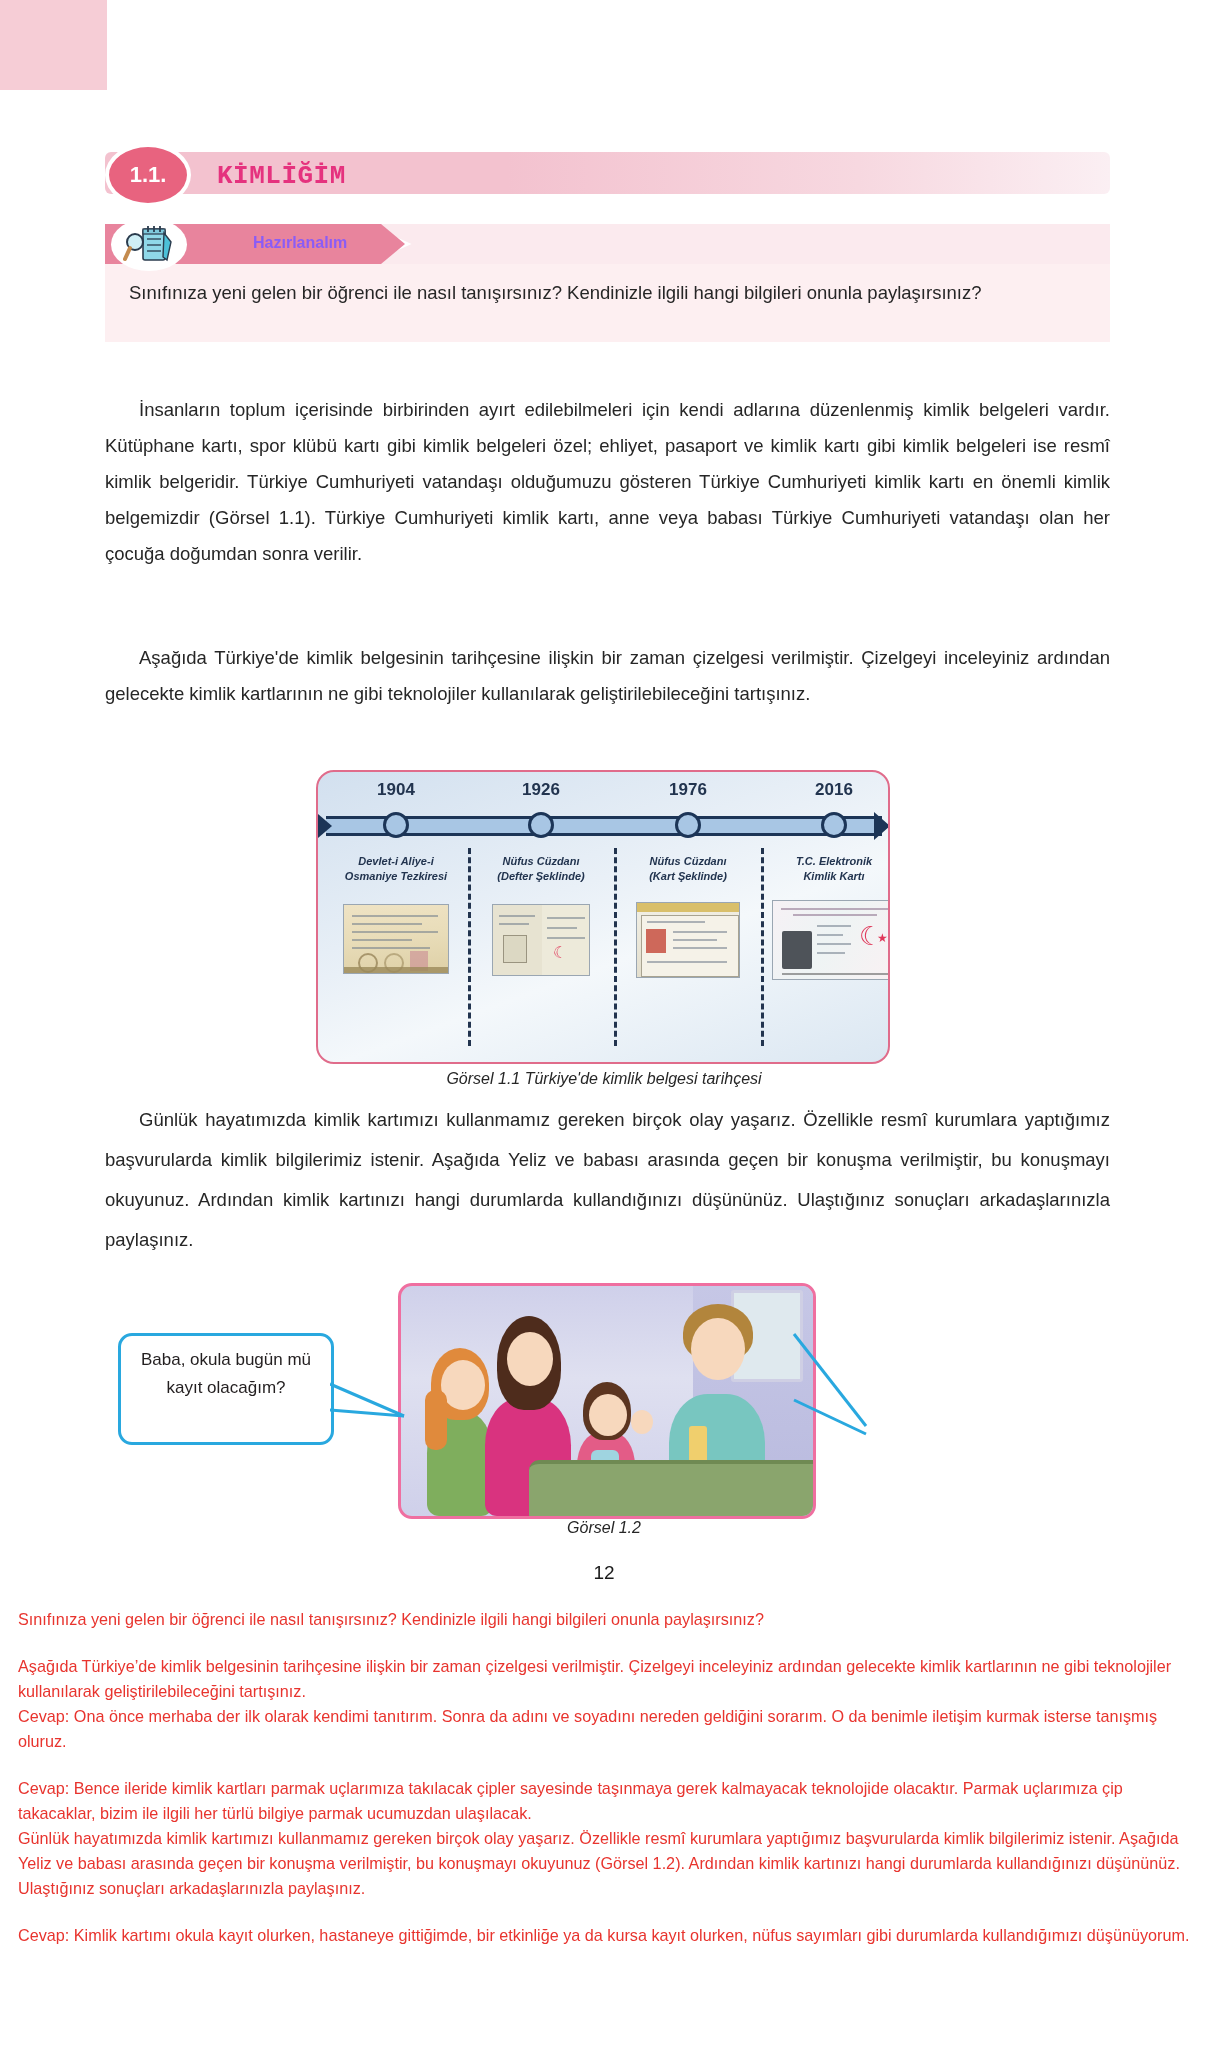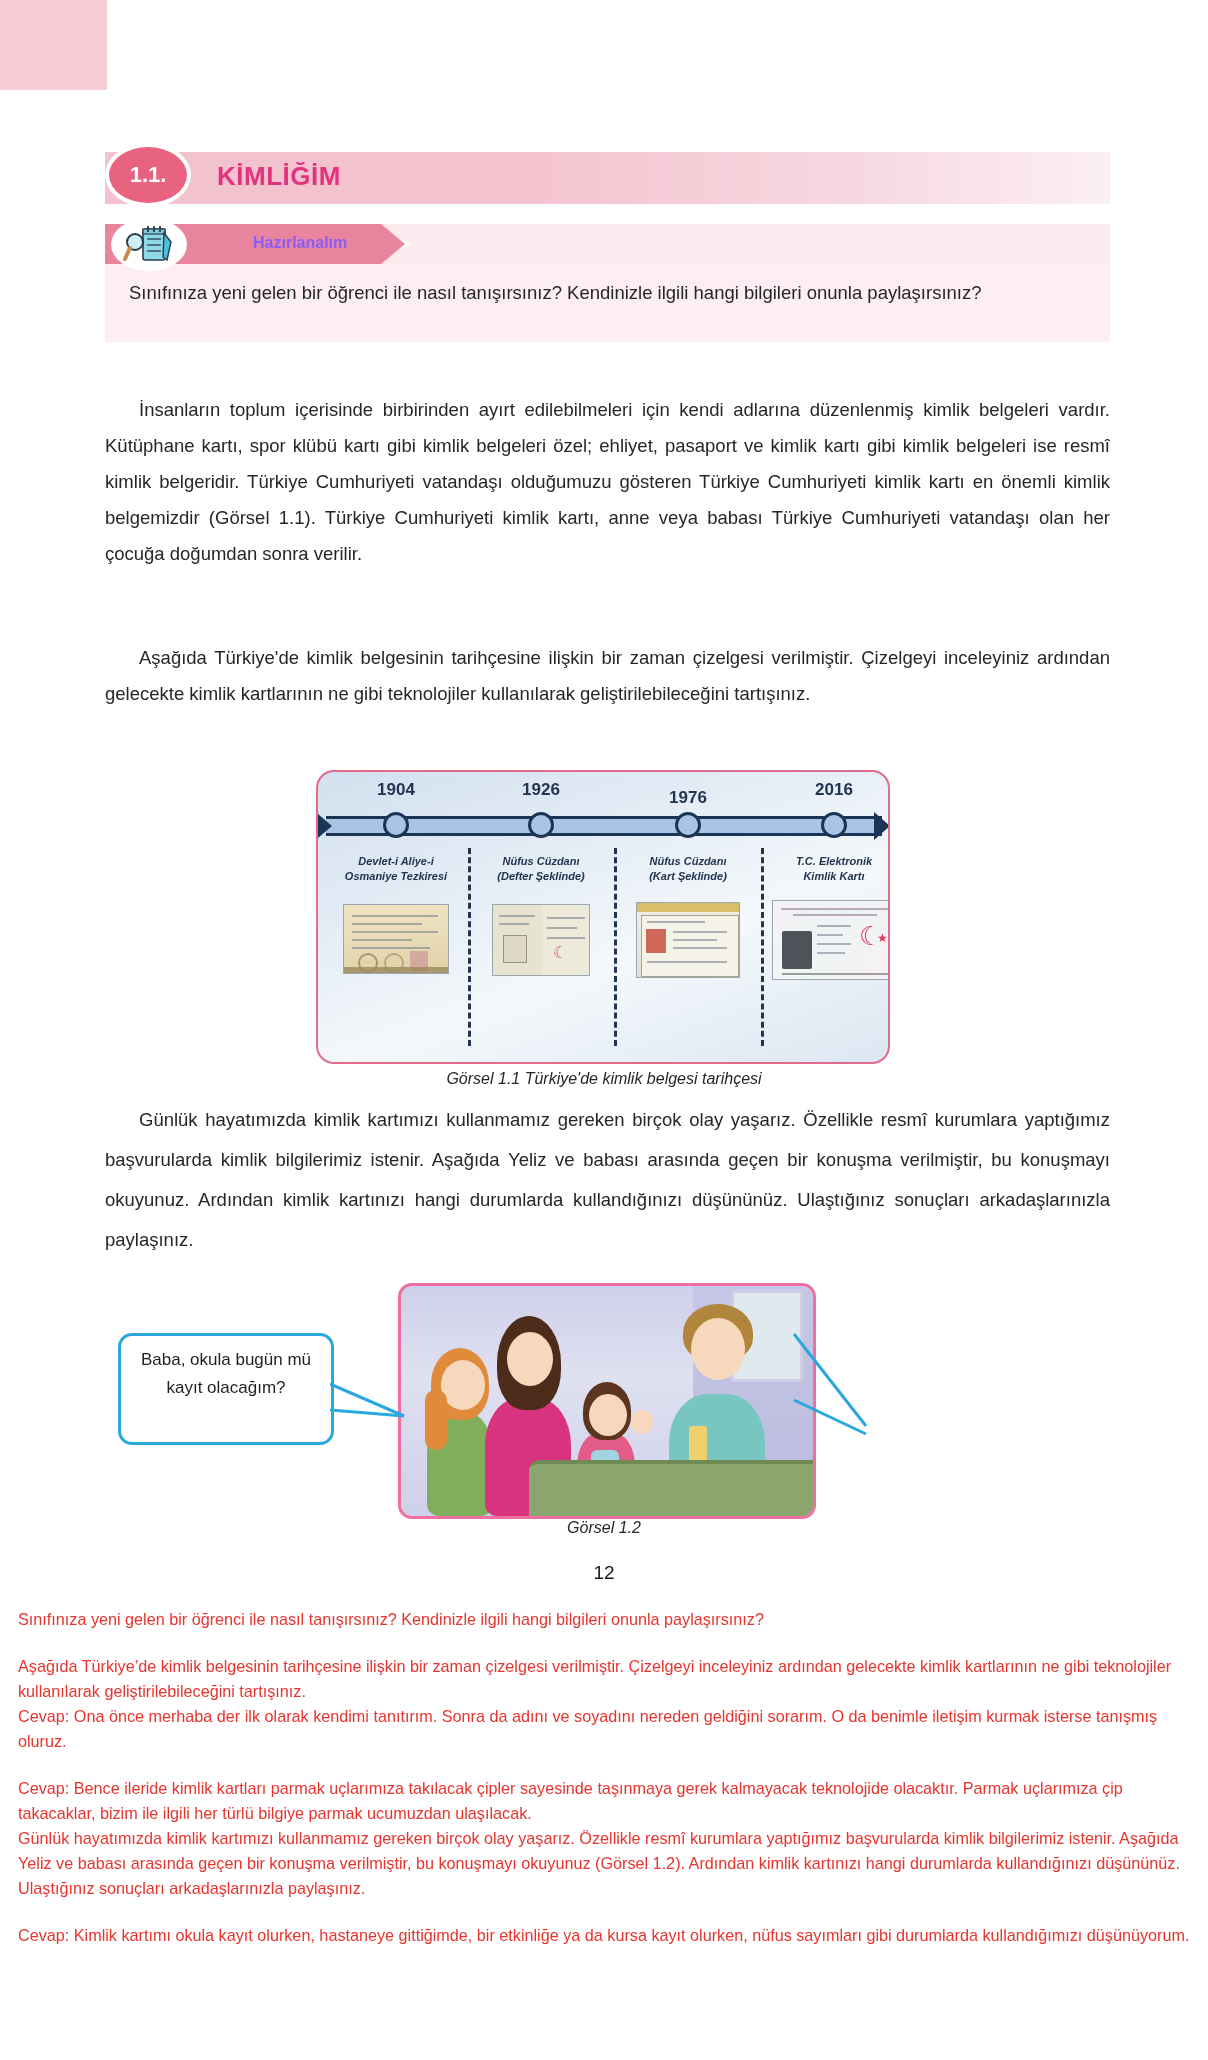--- a/index.html
+++ b/index.html
@@ -34,23 +34,23 @@
     width: 1208px;
     height: 1600px;
   }
 
   
   .section-head {
     position: absolute;
     left: 105px;
     top: 152px;
     width: 1005px;
-    height: 52px;
+    height: 42px;
     background: linear-gradient(to right, #f3c2cf 0%, #f3c2cf 40%, #f7d8e0 75%, #fbeff3 100%);
-    border-radius: 0;
+    border-radius: 6px;
   }
   .section-num {
     position: absolute;
     left: 0px;
     top: -9px;
     width: 86px;
     height: 64px;
     background: #e8637f;
     border-radius: 50%;
     border: 4px solid #ffffff;
@@ -64,20 +64,21 @@
     letter-spacing: 0px;
   }
   .section-title {
     position: absolute;
     left: 112px;
     top: 9px;
     font-size: 26px;
     font-weight: bold;
     color: #e5327e;
     letter-spacing: 0.5px;
+    font-family: Liberation Mono, monospace;
   }
 
   
   .ribbon-wrap {
     position: absolute;
     left: 105px;
     top: 224px;
     width: 1005px;
     height: 40px;
   }
@@ -430,21 +431,21 @@
   </div>
 
   <div class="body-text" id="para-2">
     <p>Aşağıda Türkiye'de kimlik belgesinin tarihçesine ilişkin bir zaman çizelgesi verilmiştir. Çizelgeyi inceleyiniz ardından gelecekte kimlik kartlarının ne gibi teknolojiler kullanılarak geliştirilebileceğini tartışınız.</p>
   </div>
 
   <div class="timeline-fig">
     <div class="tl-years" id="tl-years">
         <div class="tl-year" style="left: 78px;">1904</div>
         <div class="tl-year" style="left: 223px;">1926</div>
-        <div class="tl-year" style="left: 370px; margin-top: 8px;">1976</div>
+        <div class="tl-year" style="left: 370px;">1976</div>
         <div class="tl-year" style="left: 516px;">2016</div>
       </div>
     <div class="tl-axis"></div>
     <div class="tl-arrow-l"></div>
     <div class="tl-arrow-r"></div>
     <div id="tl-dots">
         <div class="tl-dot" style="left: 78px;"></div>
         <div class="tl-dot" style="left: 223px;"></div>
         <div class="tl-dot" style="left: 370px;"></div>
         <div class="tl-dot" style="left: 516px;"></div>

